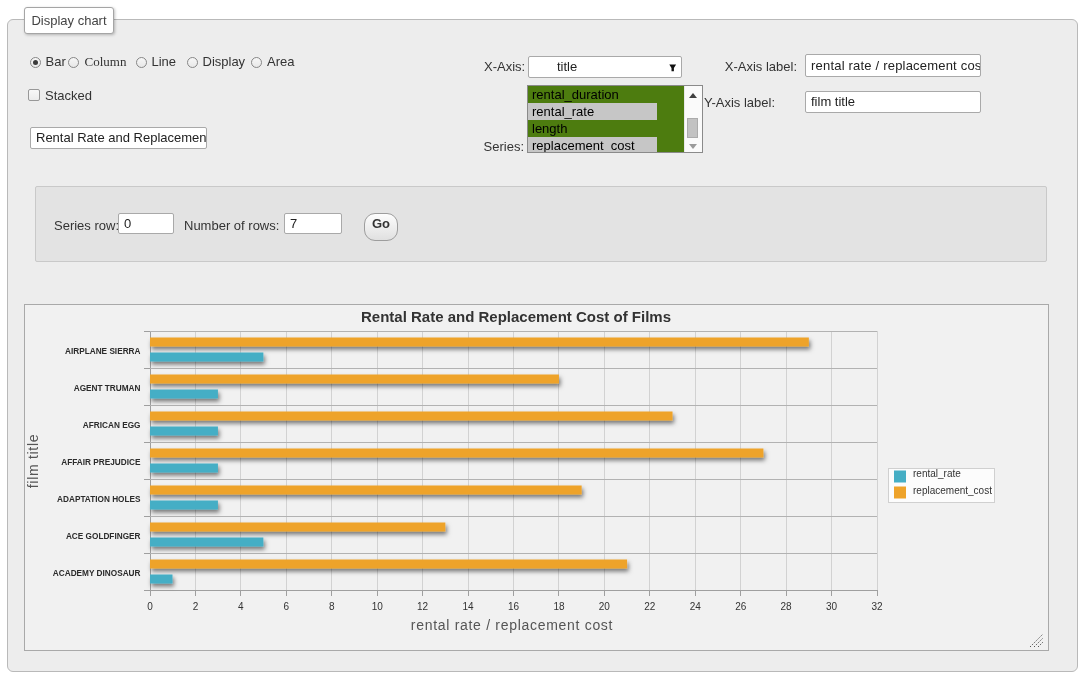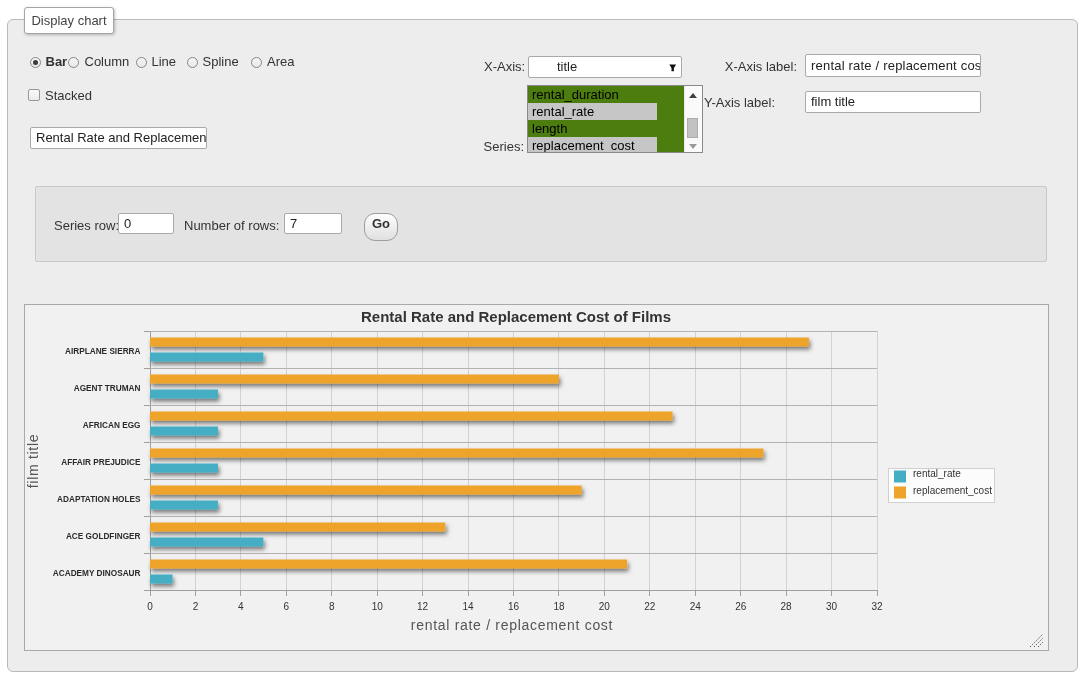--- a/index.html
+++ b/index.html
@@ -19,27 +19,27 @@
   #graybox{position:absolute;left:35px;top:186px;width:1012px;height:76px;background:#e3e3e3;border:1px solid #c9c9c9;border-radius:2px;box-sizing:border-box;}
   #gobtn{position:absolute;left:364px;top:213px;width:34px;height:28px;border:1px solid #9d9d9d;border-radius:11px;background:linear-gradient(#fdfdfd,#e0e0e0);box-sizing:border-box;text-align:center;font-size:13px;font-weight:bold;color:#333;line-height:20px;}
   #chartbox{position:absolute;left:24px;top:304px;width:1025px;height:347px;background:#f1f1f1;border:1px solid #a9a9a9;box-sizing:border-box;}
 </style>
 </head>
 <body>
 <div id="fieldset"></div>
 <div id="legendbox">Display chart</div>
 
 <div class="radio on" style="left:30px;top:57px;"></div>
-<div class="lbl" style="left:45.5px;top:53.5px;font-weight:bold;">Bar</div>
+<div class="lbl" style="left:45.5px;top:53.5px;">Bar</div>
 <div class="radio" style="left:68px;top:57px;"></div>
-<div class="lbl" style="left:84.5px;top:53.5px;">Column</div>
+<div class="lbl" style="left:84.5px;top:53.5px;font-family:Liberation Serif, serif;">Column</div>
 <div class="radio" style="left:135.5px;top:57px;"></div>
 <div class="lbl" style="left:151.5px;top:53.5px;">Line</div>
 <div class="radio" style="left:186.5px;top:57px;"></div>
-<div class="lbl" style="left:202.5px;top:53.5px;">Spline</div>
+<div class="lbl" style="left:202.5px;top:53.5px;">Display</div>
 <div class="radio" style="left:250.5px;top:57px;"></div>
 <div class="lbl" style="left:267px;top:53.5px;">Area</div>
 
 <div id="cbx"></div>
 <div class="lbl" style="left:45px;top:87.5px;">Stacked</div>
 
 <div class="inp" style="left:30px;top:127px;width:177px;height:22px;">Rental Rate and Replacement Cost of Films</div>
 
 <div class="lbl" style="left:484px;top:59px;width:40px;text-align:right;">X-Axis:</div>
 <div class="inp" style="left:528px;top:56px;width:154px;height:22px;padding-left:28px;">title</div>

